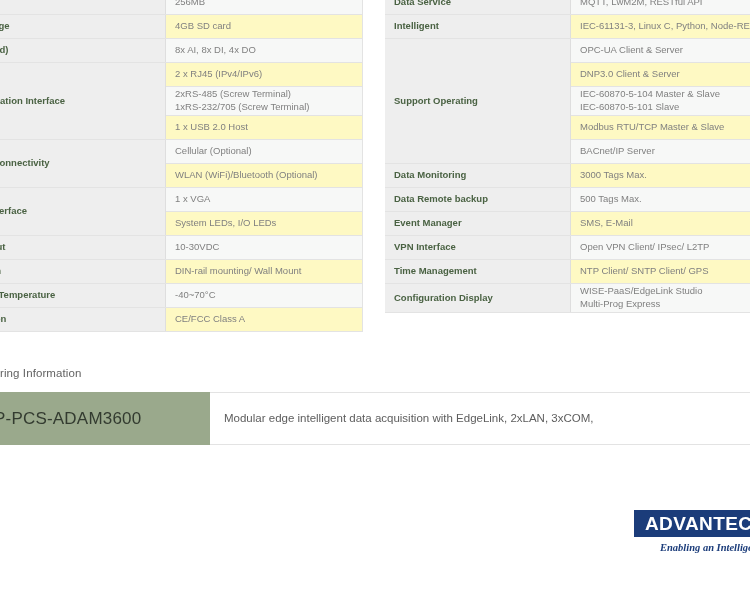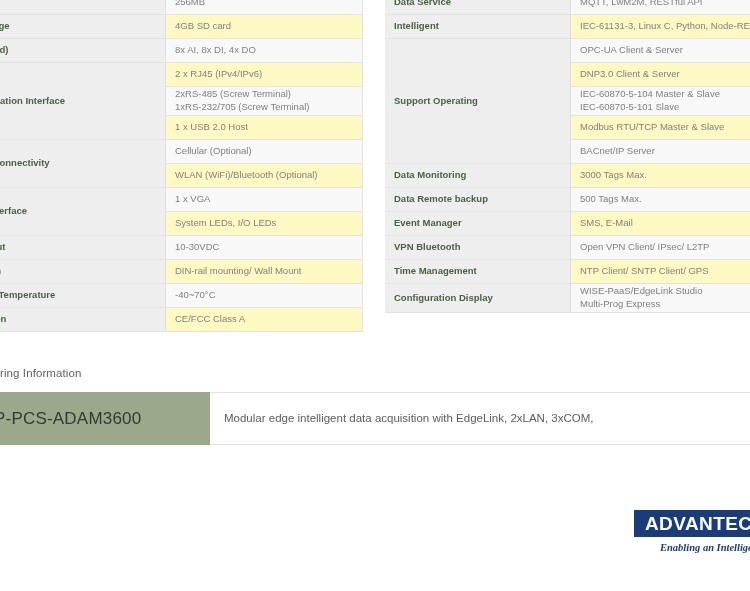--- a/index.html
+++ b/index.html
@@ -223,21 +223,21 @@
         </tr>
         <tr class="row-h">
           <td class="label" rowspan="1">Data Remote backup</td>
           <td class="val alt">500 Tags Max.</td>
         </tr>
         <tr class="row-h">
           <td class="label" rowspan="1">Event Manager</td>
           <td class="val">SMS, E-Mail</td>
         </tr>
         <tr class="row-h">
-          <td class="label" rowspan="1">VPN Bluetooth</td>
+          <td class="label" rowspan="1">VPN Interface</td>
           <td class="val alt">Open VPN Client/ IPsec/ L2TP</td>
         </tr>
         <tr class="row-h">
           <td class="label" rowspan="1">Time Management</td>
           <td class="val">NTP Client/ SNTP Client/ GPS</td>
         </tr>
         <tr class="row-h2">
           <td class="label" rowspan="1">Configuration Display</td>
           <td class="val alt">
             <span class="l2">WISE-PaaS/EdgeLink Studio</span>

